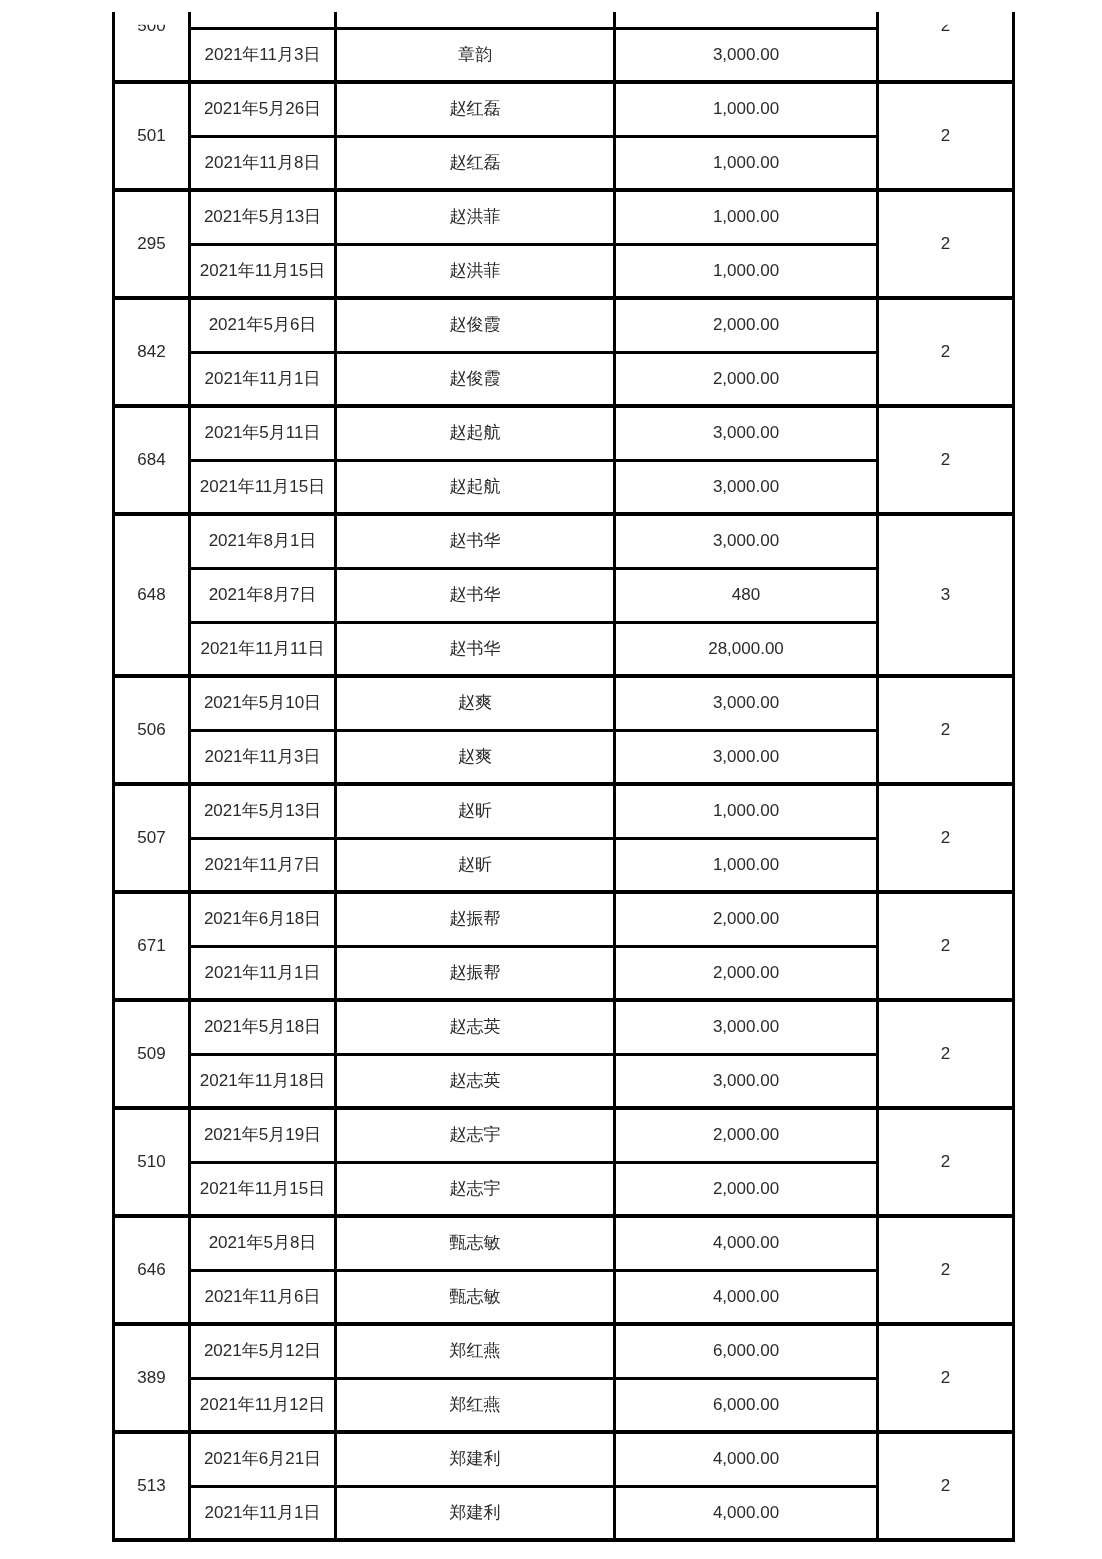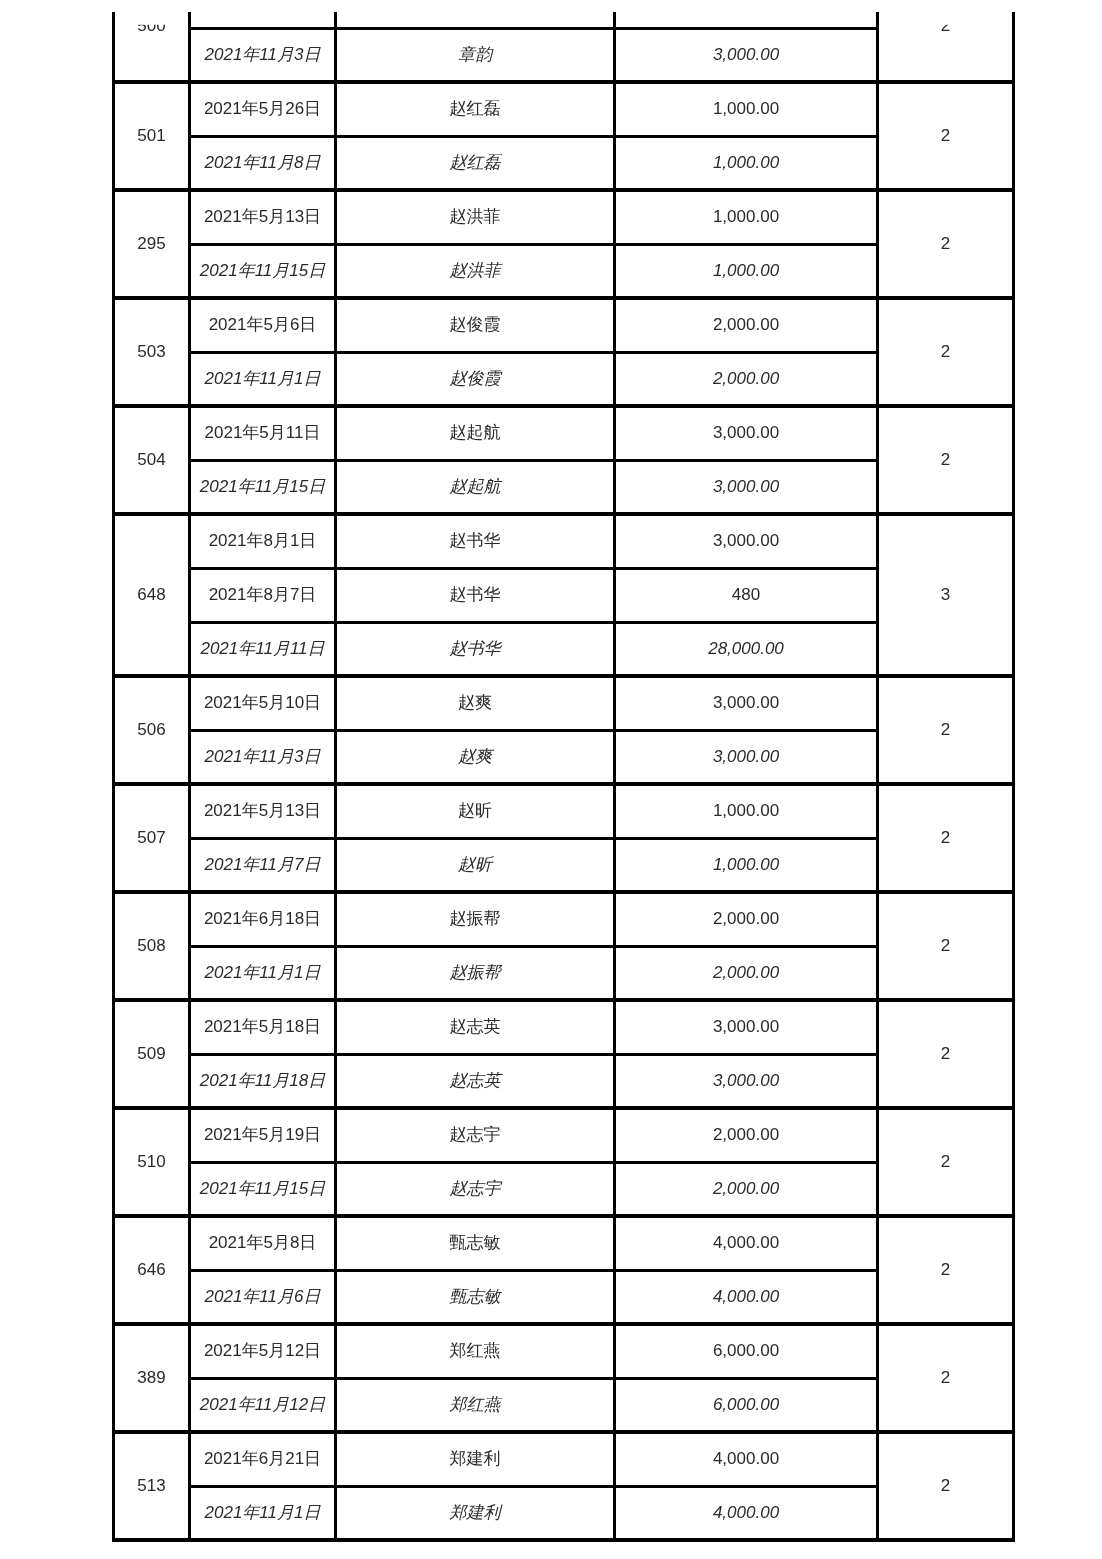--- a/index.html
+++ b/index.html
@@ -32,21 +32,21 @@
   td {
     border: 3px solid #000000;
     padding: 0;
     text-align: center;
     vertical-align: middle;
     font-size: 17px;
     line-height: 1.2;
   }
   
   tr.group-start td { border-top: 4px solid #000000; }
-  tr.group-end td   { border-bottom: 4px solid #000000; font-style: italic; }
+  tr.group-end td   { border-bottom: 4px solid #000000; }
   td.id-cell, td.count-cell { border-bottom: 4px solid #000000; }
   
   tr.group-start.stub-row td { border-top: 0; }
 
   
   td.clipped { vertical-align: top; overflow: hidden; }
   span.clip-top {
     display: block;
     margin-top: 2px;
     line-height: 24px;
@@ -100,33 +100,33 @@
           <td class="name-cell"><span>赵洪菲</span></td>
           <td class="amount-cell"><span>1,000.00</span></td>
           <td class="count-cell" rowspan="2"><span>2</span></td>
         </tr>
         <tr class="group-end">
           <td class="date-cell"><span>2021年11月15日</span></td>
           <td class="name-cell"><span>赵洪菲</span></td>
           <td class="amount-cell"><span>1,000.00</span></td>
         </tr>
         <tr class="group-start">
-          <td class="id-cell" rowspan="2"><span>503</span></td>
+          <td class="id-cell" rowspan="2"><span>842</span></td>
           <td class="date-cell"><span>2021年5月6日</span></td>
           <td class="name-cell"><span>赵俊霞</span></td>
           <td class="amount-cell"><span>2,000.00</span></td>
           <td class="count-cell" rowspan="2"><span>2</span></td>
         </tr>
         <tr class="group-end">
           <td class="date-cell"><span>2021年11月1日</span></td>
           <td class="name-cell"><span>赵俊霞</span></td>
           <td class="amount-cell"><span>2,000.00</span></td>
         </tr>
         <tr class="group-start">
-          <td class="id-cell" rowspan="2"><span>504</span></td>
+          <td class="id-cell" rowspan="2"><span>684</span></td>
           <td class="date-cell"><span>2021年5月11日</span></td>
           <td class="name-cell"><span>赵起航</span></td>
           <td class="amount-cell"><span>3,000.00</span></td>
           <td class="count-cell" rowspan="2"><span>2</span></td>
         </tr>
         <tr class="group-end">
           <td class="date-cell"><span>2021年11月15日</span></td>
           <td class="name-cell"><span>赵起航</span></td>
           <td class="amount-cell"><span>3,000.00</span></td>
         </tr>
@@ -165,21 +165,21 @@
           <td class="name-cell"><span>赵昕</span></td>
           <td class="amount-cell"><span>1,000.00</span></td>
           <td class="count-cell" rowspan="2"><span>2</span></td>
         </tr>
         <tr class="group-end">
           <td class="date-cell"><span>2021年11月7日</span></td>
           <td class="name-cell"><span>赵昕</span></td>
           <td class="amount-cell"><span>1,000.00</span></td>
         </tr>
         <tr class="group-start">
-          <td class="id-cell" rowspan="2"><span>508</span></td>
+          <td class="id-cell" rowspan="2"><span>671</span></td>
           <td class="date-cell"><span>2021年6月18日</span></td>
           <td class="name-cell"><span>赵振帮</span></td>
           <td class="amount-cell"><span>2,000.00</span></td>
           <td class="count-cell" rowspan="2"><span>2</span></td>
         </tr>
         <tr class="group-end">
           <td class="date-cell"><span>2021年11月1日</span></td>
           <td class="name-cell"><span>赵振帮</span></td>
           <td class="amount-cell"><span>2,000.00</span></td>
         </tr>

